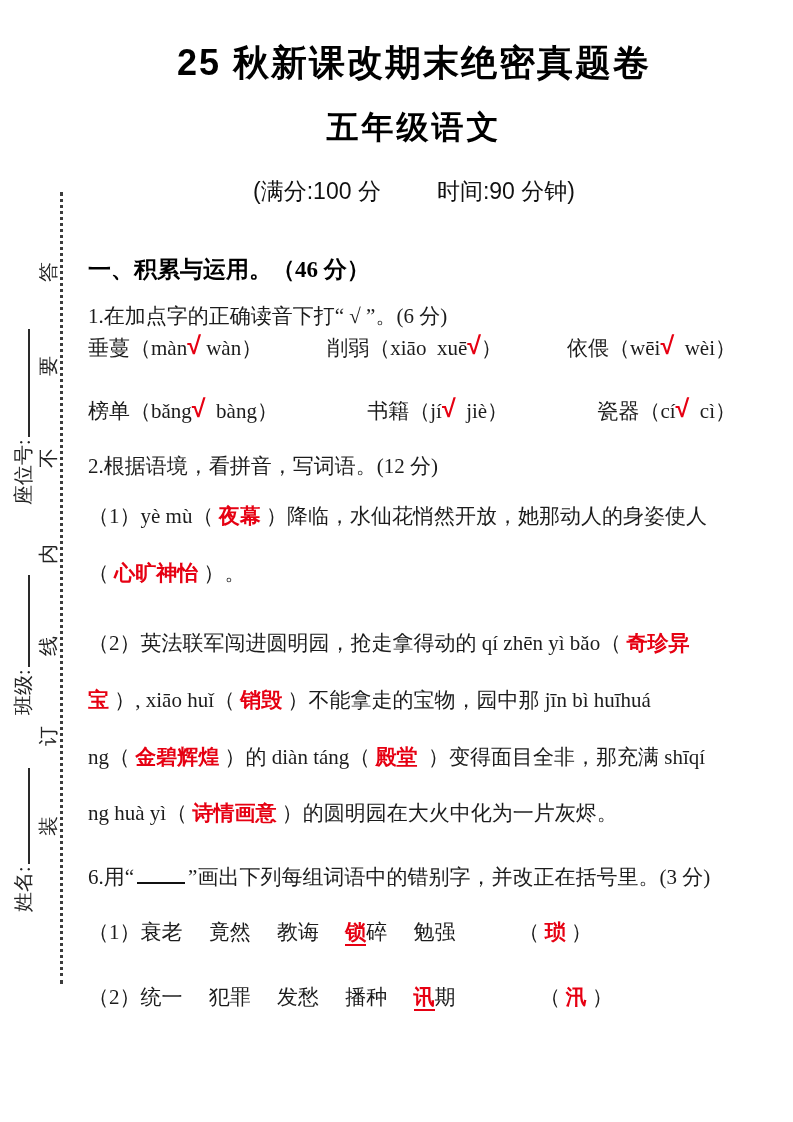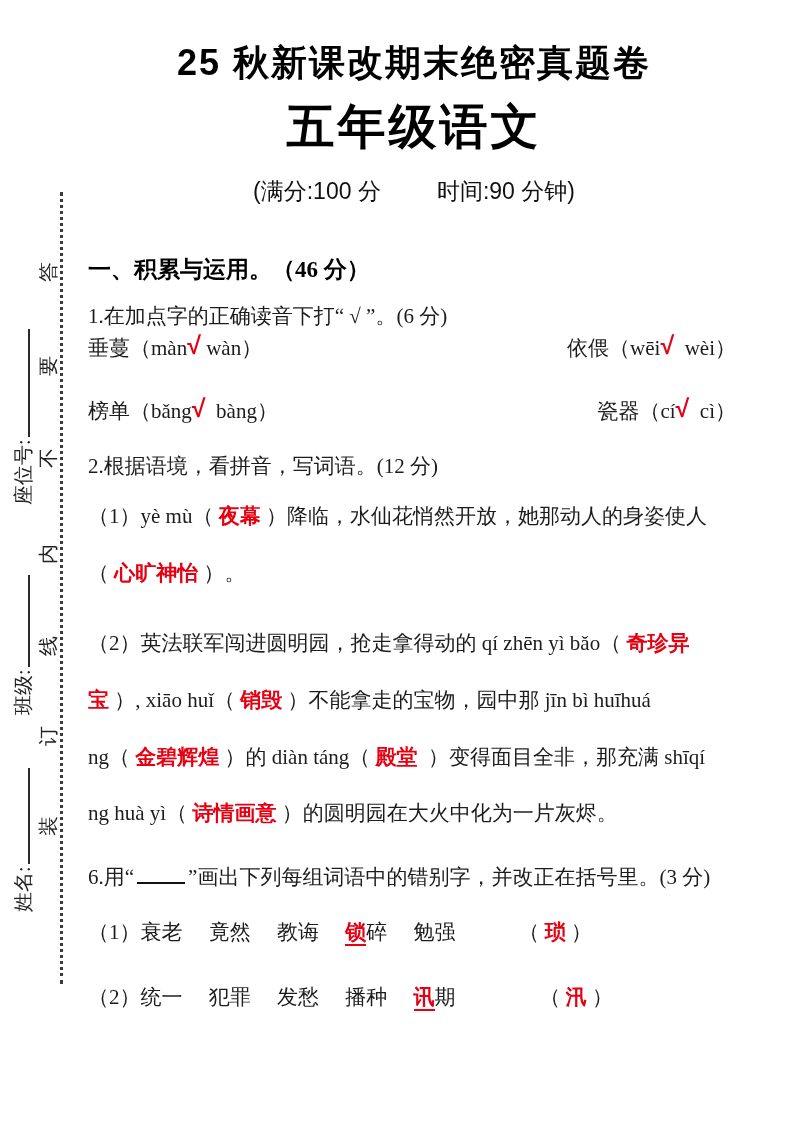--- a/index.html
+++ b/index.html
@@ -26,21 +26,21 @@
   .lblank{display:inline-block;height:3px;border-bottom:2px solid #2a2a2a;margin-left:2px;}
   .w110{width:108px;} .w92{width:92px;} .w96{width:96px;}
 
   
   main{position:absolute;left:88px;top:0;width:652px;}
   .title{
     margin:40px 0 0;font-size:36px;line-height:46px;text-align:center;font-weight:bold;
     letter-spacing:2px;color:#000;font-family:"Liberation Sans","DejaVu Sans",sans-serif;
   }
   .subtitle{
-    margin:16px 0 0;font-size:48px;line-height:50px;text-align:center;font-weight:bold;
+    margin:16px 0 0;font-size:32px;line-height:50px;text-align:center;font-weight:bold;
     letter-spacing:3px;color:#000;font-family:"Liberation Sans","DejaVu Sans",sans-serif;
   }
   .meta{
     margin-top:24px;height:30px;display:flex;justify-content:center;gap:56px;
     font-size:23px;line-height:30px;color:#111;
     font-family:"Liberation Sans","DejaVu Sans",sans-serif;
   }
   .sec{margin-top:48px;font-size:23px;line-height:32px;font-weight:bold;color:#000;}
   .line{font-size:21px;line-height:32px;white-space:nowrap;color:#1c1c1c;}
   .prow{display:flex;justify-content:space-between;width:648px;}
@@ -90,25 +90,27 @@
       <span>(满分:100 分</span>
       <span>时间:90 分钟)</span>
     </div>
 
     <div class="sec">一、积累与运用。（46 分）</div>
 
     <div class="line" style="margin-top:14px">1.在加点字的正确读音下打“ √ ”。(6 分)</div>
 
     <div class="line prow" style="">
       <span class="pitem"><span>垂蔓（màn</span><span class="check">√</span><span> wàn）</span></span>
+      <span class="pitem"><span>削弱（xiāo&nbsp; xuē</span><span class="check">√</span><span>）</span></span>
       <span class="pitem"><span>依偎（wēi</span><span class="check">√</span><span> &nbsp;wèi）</span></span>
     </div>
 
     <div class="line prow" style="margin-top:31px">
       <span class="pitem"><span>榜单（bǎng</span><span class="check">√</span><span> &nbsp;bàng）</span></span>
+      <span class="pitem"><span>书籍（jí</span><span class="check">√</span><span> &nbsp;jiè）</span></span>
       <span class="pitem"><span>瓷器（cí</span><span class="check">√</span><span> &nbsp;cì）</span></span>
     </div>
 
     <div class="line" style="margin-top:23px">2.根据语境，看拼音，写词语。(12 分)</div>
 
     <div class="line" style="margin-top:18px"><span>（1）yè mù（ </span><span class="rword">夜幕</span><span> ）降临，水仙花悄然开放，她那动人的身姿使人</span></div>
     <div class="line" style="margin-top:25px"><span>（ </span><span class="rword">心旷神怡</span><span> ）。</span></div>
 
     <div class="line" style="margin-top:38px"><span>（2）英法联军闯进圆明园，抢走拿得动的 qí zhēn yì bǎo（ </span><span class="rword">奇珍异</span></div>
     <div class="line" style="margin-top:25px"><span class="rword">宝</span><span> ）, xiāo huǐ（ </span><span class="rword">销毁</span><span> ）不能拿走的宝物，园中那 jīn bì huīhuá</span></div>

